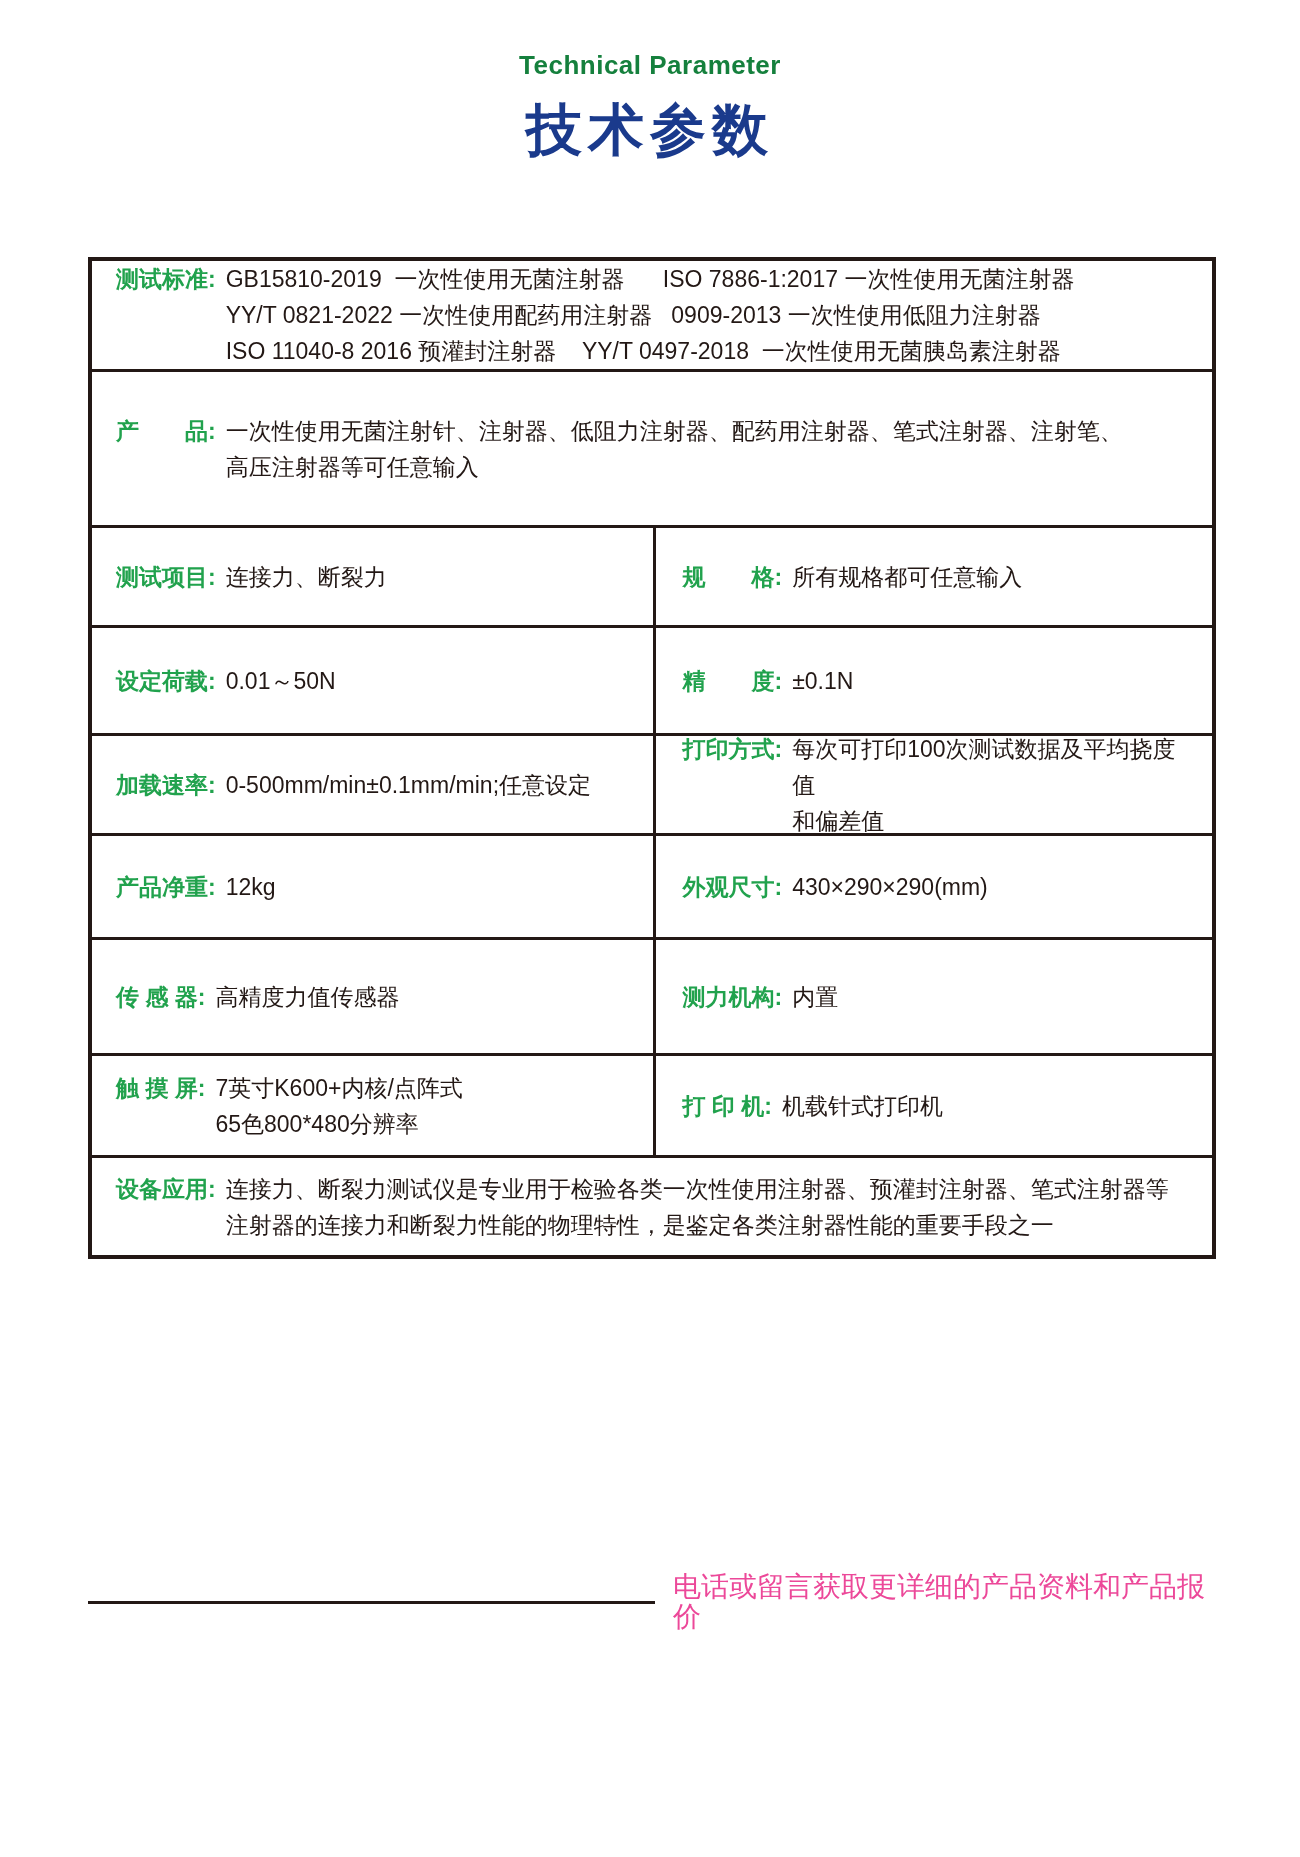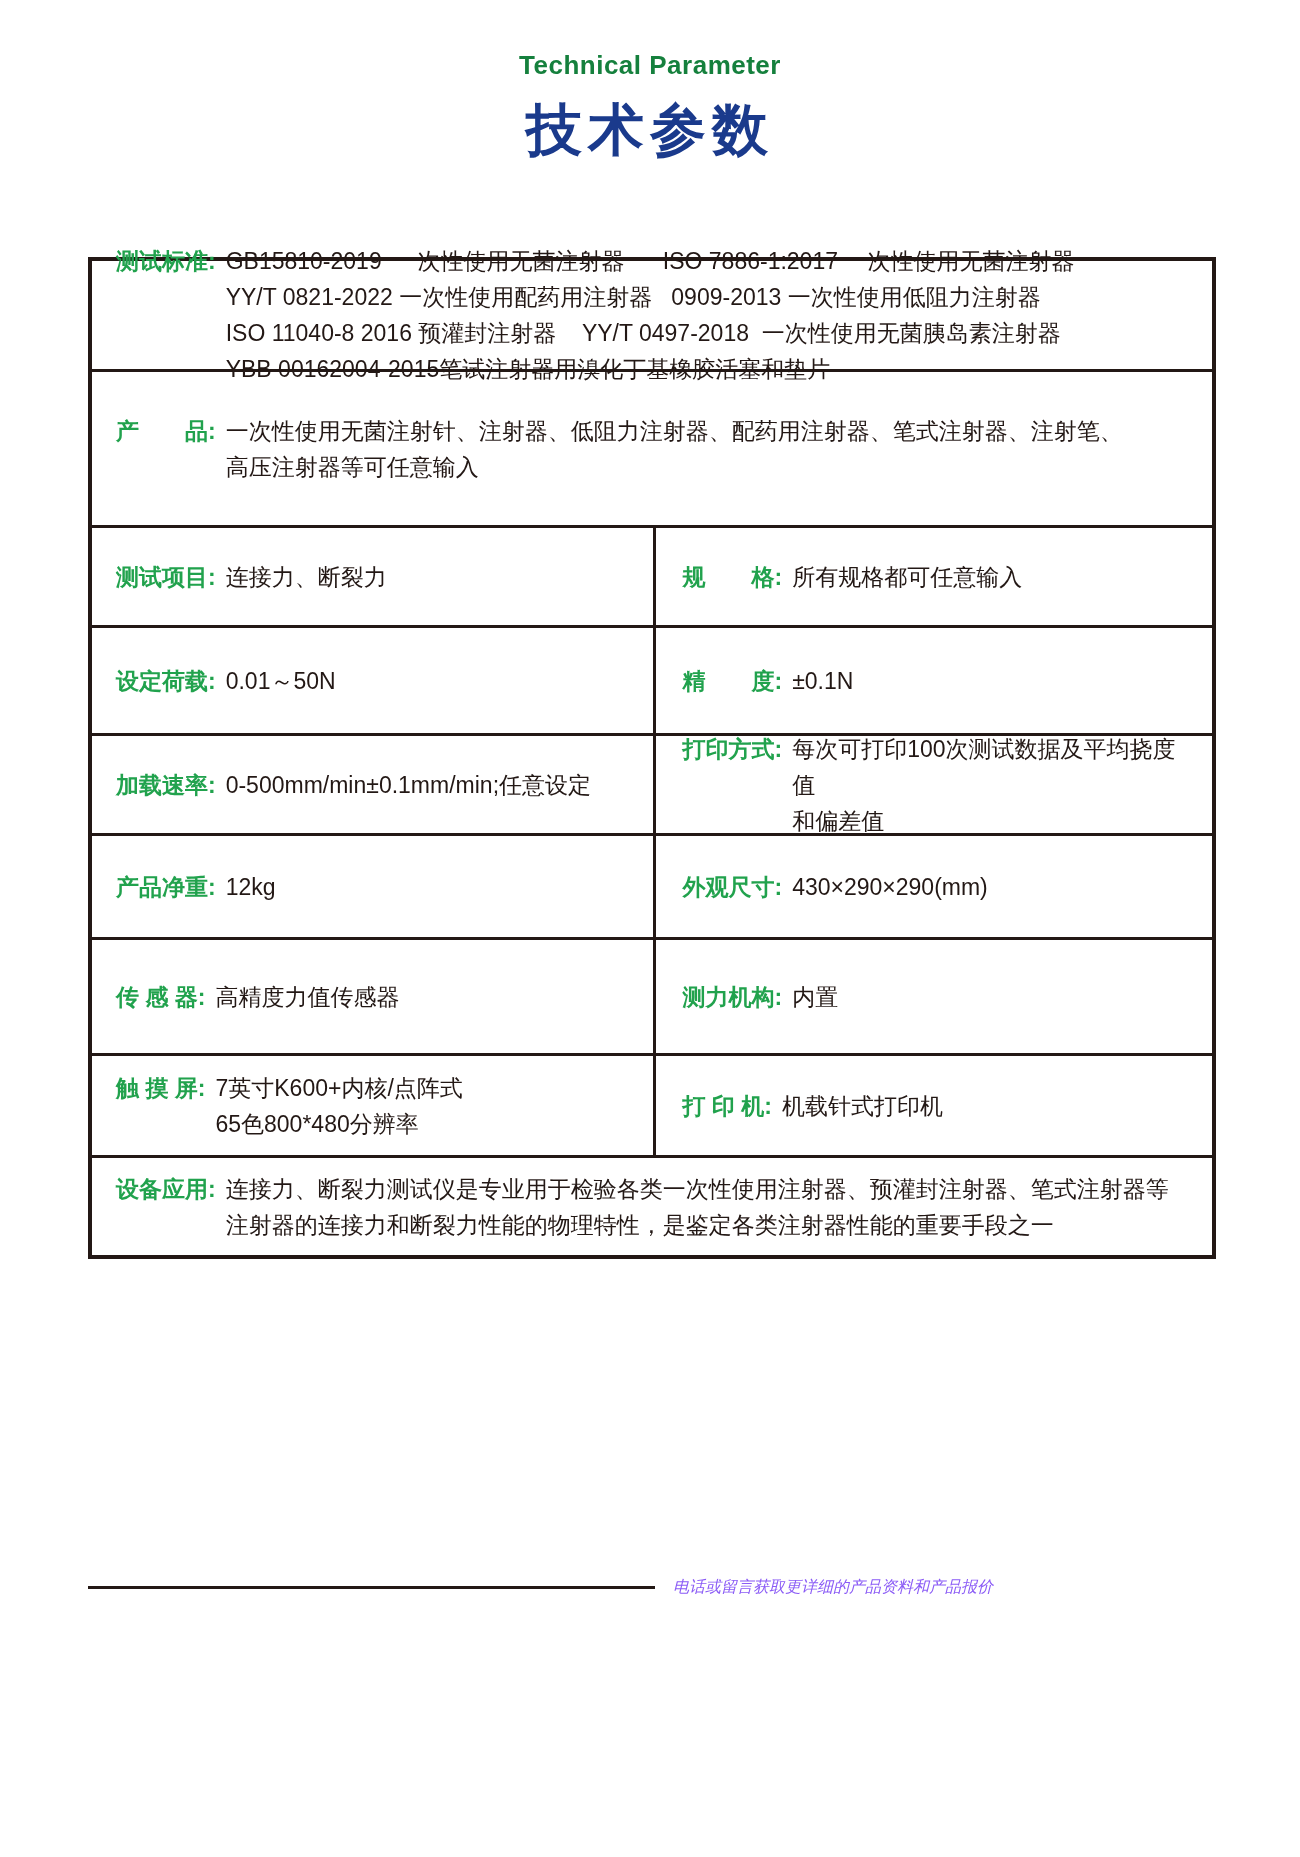--- a/index.html
+++ b/index.html
@@ -50,40 +50,39 @@
   .value{margin-left:10px;font-size:23px;line-height:36px;}
   .vline{white-space:pre-wrap;}
   
   .page-footer{
     position:absolute;left:88px;top:1572px;width:1128px;
     display:flex;align-items:center;
   }
   .footer-rule{
     flex:0 0 567px;height:3px;background:#231815;margin-right:18px;
   }
-  .footer-note{font-size:16px;color:#8b5cf6;line-height:30px;font-style:italic;}
+  .footer-note{font-size:28px;color:#ec4899;line-height:30px;}
 </style>
 </head>
 <body>
 
 <div class="page-header">
   <div class="subtitle">Technical Parameter</div>
   <div class="title">技术参数</div>
 </div>
 
 <div class="param-table">
     <div class="t-row">
       <div class="t-cell full">
         <div class="cell-inner">
           <span class="label">测试标准:</span>
           <div class="value">
             <div class="vline">GB15810-2019  一次性使用无菌注射器      ISO 7886-1:2017 一次性使用无菌注射器</div>
             <div class="vline">YY/T 0821-2022 一次性使用配药用注射器   0909-2013 一次性使用低阻力注射器</div>
             <div class="vline">ISO 11040-8 2016 预灌封注射器    YY/T 0497-2018  一次性使用无菌胰岛素注射器</div>
-            <div class="vline">YBB 00162004-2015笔试注射器用溴化丁基橡胶活塞和垫片</div>
           </div>
         </div>
       </div>
     </div>
     <div class="t-row">
       <div class="t-cell full">
         <div class="cell-inner">
           <span class="label">产　　品:</span>
           <div class="value">
             <div class="vline">一次性使用无菌注射针、注射器、低阻力注射器、配药用注射器、笔式注射器、注射笔、</div>

